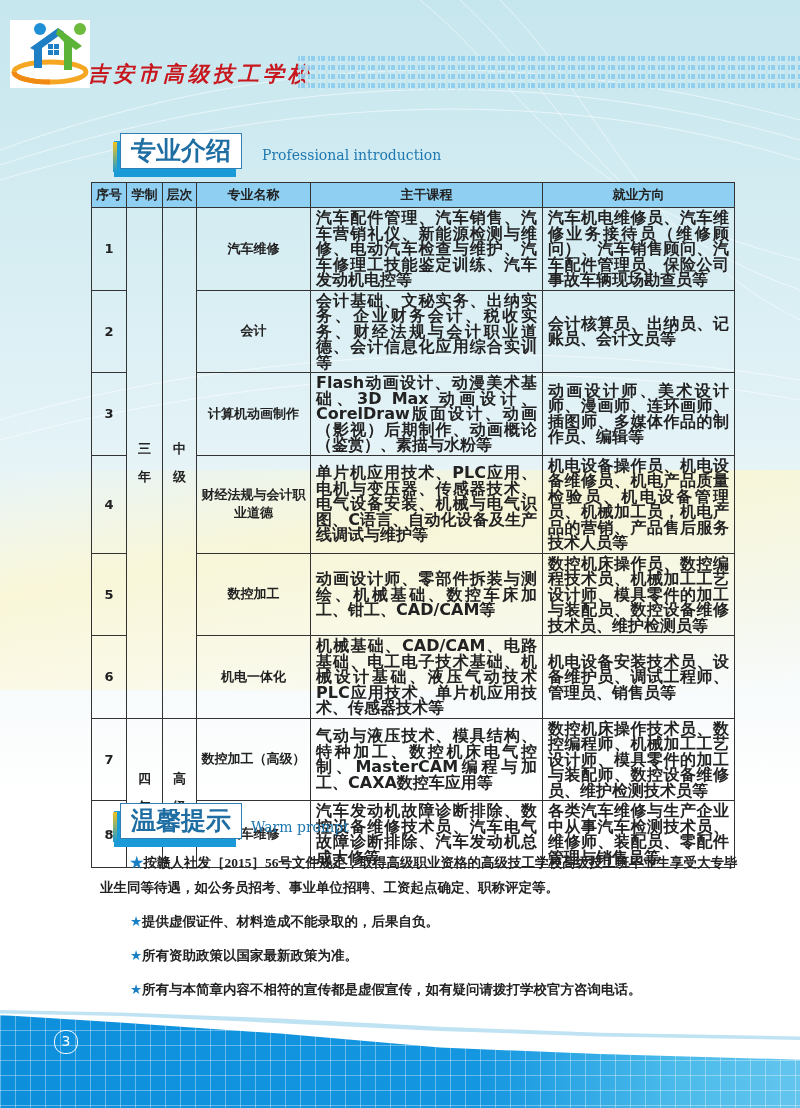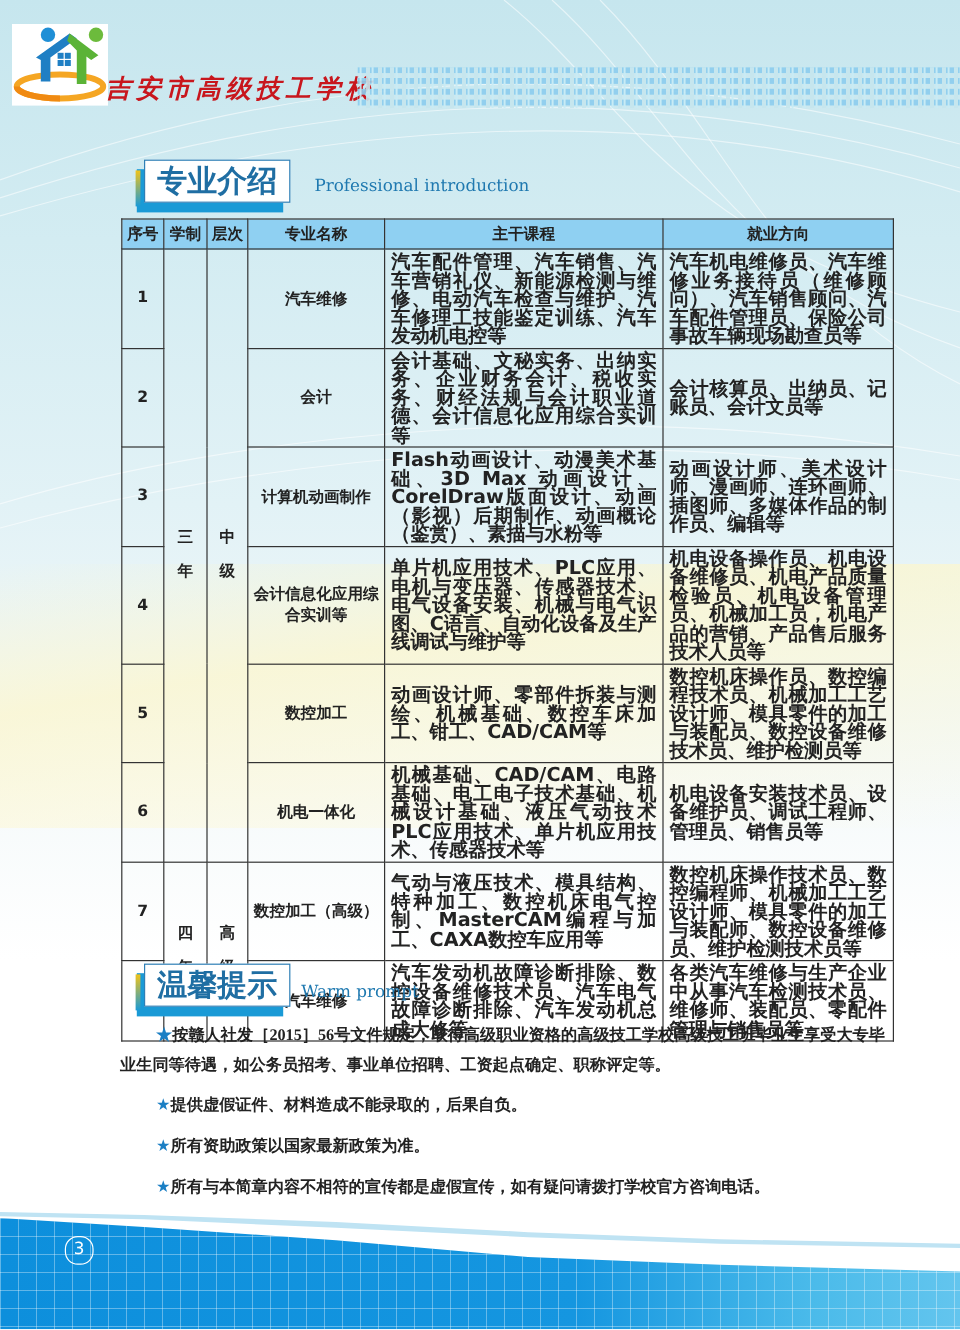--- a/index.html
+++ b/index.html
@@ -51,21 +51,21 @@
   .sec-box::before {
     content: ""; position: absolute; left: -8px; top: 8px; width: 4px; height: 30px;
     background: linear-gradient(180deg, #f2c318, #1a9ad6);
   }
   .sec-en {
     position: absolute; top: 14px;
     font-family: "DejaVu Serif", serif; font-size: 14px; color: #1f79b0;
     white-space: nowrap;
   }
   table.majors {
-    position: absolute; left: 101px; top: 182px; width: 643px;
+    position: absolute; left: 91px; top: 182px; width: 643px;
     border-collapse: collapse; table-layout: fixed;
     font-size: 12px; font-weight: bold; color: #222;
   }
   table.majors th, table.majors td { border: 1px solid #333; }
   table.majors th {
     background: #8fd0f2; height: 25px; font-size: 13px; font-weight: bold; text-align: center;
   }
   table.majors td { vertical-align: middle; }
   td.c { text-align: center; font-size: 13px; }
   td.num { text-align: center; font-size: 13px; font-weight: bold; }
@@ -180,21 +180,21 @@
       <td class="txt">会计核算员、出纳员、记账员、会计文员等</td>
     </tr>
     <tr style="height:71px;">
       <td class="num">3</td>
       <td class="c">计算机动画制作</td>
       <td class="txt">Flash动画设计、动漫美术基础、3D Max 动画设计、CorelDraw版面设计、动画（影视）后期制作、动画概论（鉴赏）、素描与水粉等</td>
       <td class="txt">动画设计师、美术设计师、漫画师、连环画师、插图师、多媒体作品的制作员、编辑等</td>
     </tr>
     <tr style="height:85px;">
       <td class="num">4</td>
-      <td class="c">会计信息化应用综合实训等</td>
+      <td class="c">财经法规与会计职业道德</td>
       <td class="txt">单片机应用技术、PLC应用、电机与变压器、传感器技术、电气设备安装、机械与电气识图、C语言、自动化设备及生产线调试与维护等</td>
       <td class="txt">机电设备操作员、机电设备维修员、机电产品质量检验员、机电设备管理员、机械加工员，机电产品的营销、产品售后服务技术人员等</td>
     </tr>
     <tr style="height:70px;">
       <td class="num">5</td>
       <td class="c">数控加工</td>
       <td class="txt">动画设计师、零部件拆装与测绘、机械基础、数控车床加工、钳工、CAD/CAM等</td>
       <td class="txt">数控机床操作员、数控编程技术员、机械加工工艺设计师、模具零件的加工与装配员、数控设备维修技术员、维护检测员等</td>
     </tr>
     <tr style="height:71px;">

